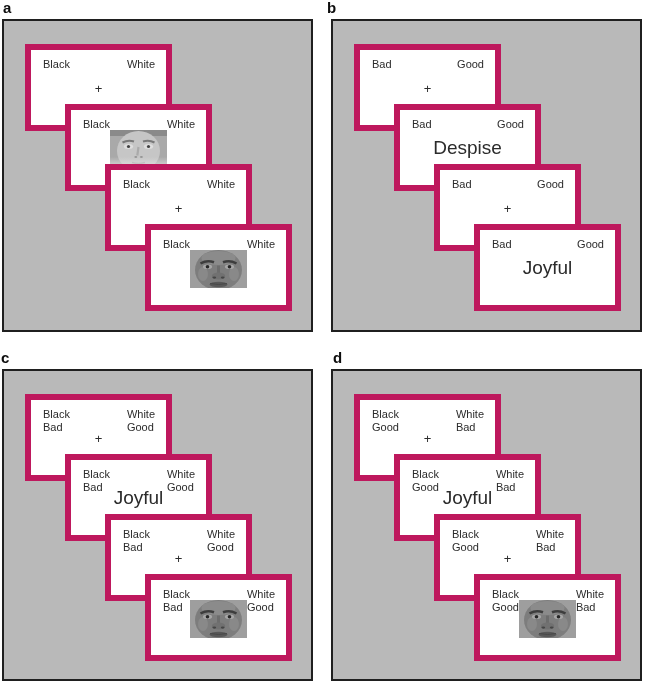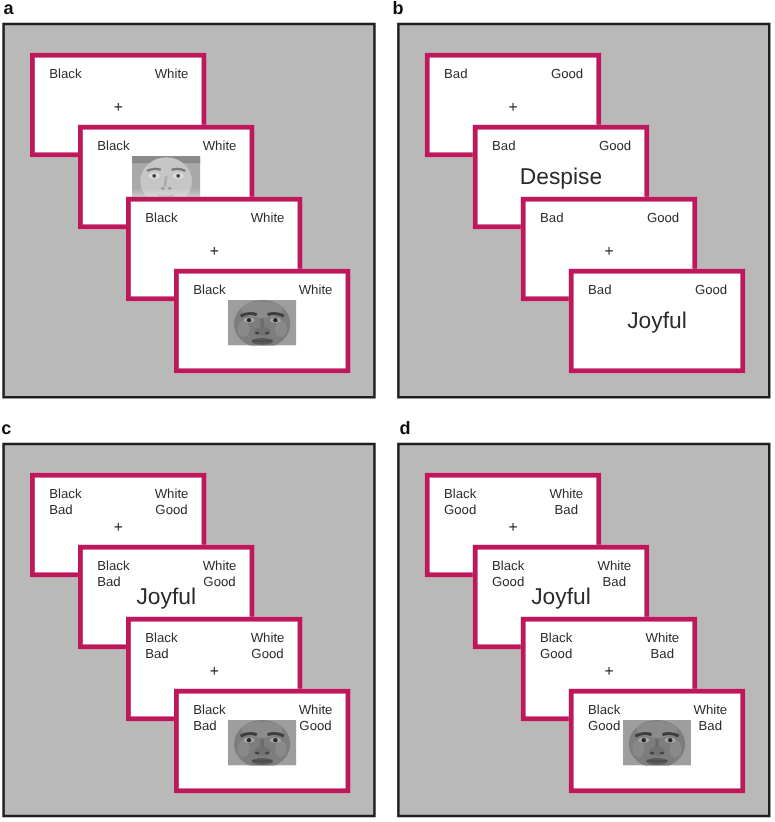--- a/index.html
+++ b/index.html
@@ -13,33 +13,33 @@
   .panel{
     position:absolute;width:311px;background:#b9b9b9;
     border:2px solid #1f1f1f;box-sizing:border-box;
   }
   #panel-a{left:2px;top:19px;height:313px;}
   #panel-b{left:331px;top:19px;height:313px;}
   #panel-c{left:2px;top:369px;height:312px;}
   #panel-d{left:331px;top:369px;height:312px;}
   .card{
     position:absolute;width:147px;height:87px;background:#ffffff;
-    border:4px solid #be185d;box-sizing:border-box;
+    border:6px solid #be185d;box-sizing:border-box;
     display:flex;align-items:center;justify-content:center;
   }
   .pos1{left:21px;top:23px;}
   .pos2{left:61px;top:83px;}
   .pos3{left:101px;top:143px;}
   .pos4{left:141px;top:203px;}
   .hdr-row{
     position:absolute;top:8px;left:12px;right:11px;
     display:flex;justify-content:space-between;
     font-size:11px;line-height:13px;color:#2b2b2b;pointer-events:none;
   }
-  .hdr-right{text-align:center;}
+  .hdr-right{text-align:left;}
   .fix{font-size:13px;line-height:13px;margin-top:1px;}
   .stim-word{font-size:19px;line-height:16px;}
   .stim-face{width:57px;height:38px;margin-top:3px;}
   .stim-face svg{display:block;width:57px;height:38px;}
   .svgdefs{position:absolute;width:0;height:0;overflow:hidden;}
 </style>
 </head>
 <body>
 
 <svg class="svgdefs" aria-hidden="true">

